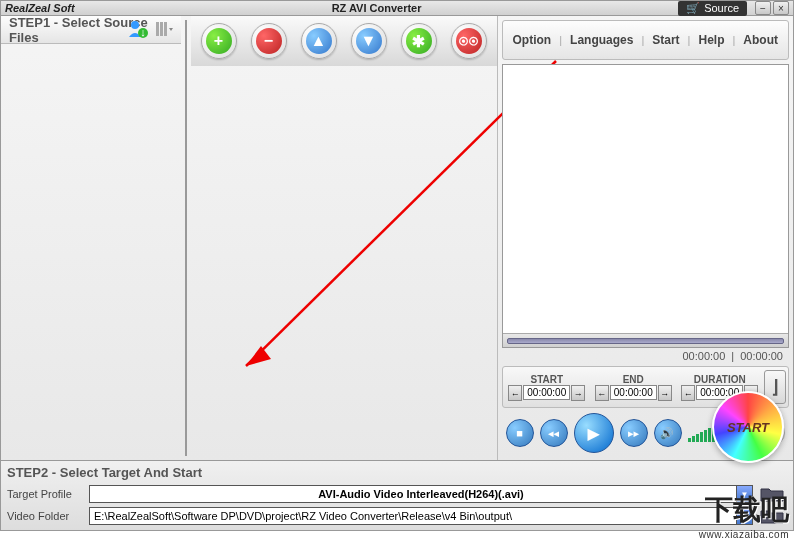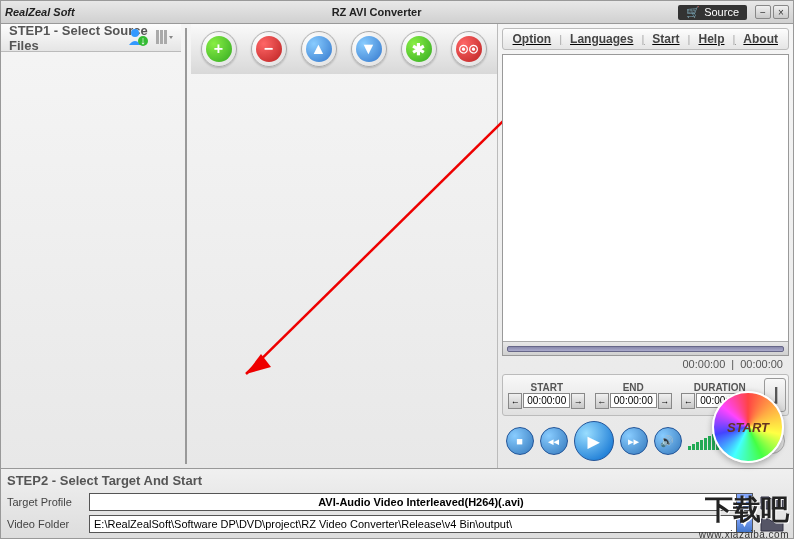--- a/index.html
+++ b/index.html
@@ -1,34 +1,34 @@
 <!DOCTYPE html>
 <html><head>
 <meta charset="utf-8">
 <style>
 *{box-sizing:border-box;margin:0;padding:0;font-family:Tahoma,Arial,sans-serif;font-size:11px;}
 body{background:#fff;width:794px;height:545px;position:relative;overflow:hidden;}
-.titlebar{height:24px;background:linear-gradient(#e8e8e8,#d0d0d0);display:flex;align-items:center;padding:0 4px;border:1px solid #999;}
+.titlebar{height:16px;background:linear-gradient(#e8e8e8,#d0d0d0);display:flex;align-items:center;padding:0 4px;border:1px solid #999;}
 .titlebar .brand{font-weight:bold;font-style:italic;color:#222;}
 .titlebar .title{flex:1;text-align:center;font-weight:bold;color:#222;}
 .buynow{background:#333;color:#fff;padding:1px 8px;display:flex;align-items:center;gap:4px;border-radius:2px;}
 .winbtns{display:flex;gap:2px;margin-left:8px;}
 .winbtn{width:16px;height:14px;background:linear-gradient(#f0f0f0,#c8c8c8);border:1px solid #888;border-radius:2px;display:flex;align-items:center;justify-content:center;font-size:10px;color:#333;}
 .appbody{display:flex;height:445px;border:1px solid #999;border-top:none;background:linear-gradient(#f5f5f5,#e8e8e8);}
 .leftpane{width:549px;display:flex;border-right:1px solid #bbb;}
 .step1hdr{height:28px;background:linear-gradient(#fdfdfd,#e5e5e5);border-bottom:1px solid #bbb;display:flex;align-items:center;padding:0 8px;position:relative;}
 .step1hdr .txt{font-weight:bold;color:#555;font-size:13px;}
 .hdricons{position:absolute;right:8px;display:flex;gap:6px;align-items:center;}
 .filelist{flex:1;background:#fff;border:1px solid #999;margin:4px;position:relative;}
 .arrow-svg{position:absolute;top:0;left:0;pointer-events:none;}
 .toolbar{height:50px;background:linear-gradient(#fafafa,#d8d8d8);display:flex;align-items:center;padding:0 10px;gap:14px;}
 .rndbtn{width:36px;height:36px;border-radius:50%;background:radial-gradient(circle at 30% 30%,#fff,#ddd);border:1px solid #aaa;display:flex;align-items:center;justify-content:center;cursor:pointer;box-shadow:0 1px 2px rgba(0,0,0,0.2);}
 .rndbtn .inner{width:26px;height:26px;border-radius:50%;display:flex;align-items:center;justify-content:center;color:#fff;font-weight:bold;font-size:16px;}
 .rightpane{flex:1;display:flex;flex-direction:column;padding:4px;}
-.menubar{height:22px;background:linear-gradient(#fdfdfd,#e5e5e5);border:1px solid #bbb;border-radius:3px;display:flex;align-items:center;padding:0 6px;gap:4px;text-decoration:underline;}
+.menubar{height:40px;background:linear-gradient(#fdfdfd,#e5e5e5);border:1px solid #bbb;border-radius:3px;display:flex;align-items:center;padding:0 6px;gap:4px;}
 .menubar span.item{color:#444;font-weight:bold;font-size:12px;cursor:pointer;padding:0 4px;}
 .menubar span.sep{color:#aaa;}
 .preview{flex:1;background:#fff;border:1px solid #999;margin-top:4px;position:relative;}
 .seekbar{height:14px;background:linear-gradient(#e8e8e8,#d0d0d0);border-top:1px solid #aaa;display:flex;align-items:center;padding:0 4px;}
 .seek-track{flex:1;height:6px;background:linear-gradient(#88a,#aac);border:1px solid #668;border-radius:2px;}
 .timerow{height:16px;display:flex;justify-content:flex-end;align-items:center;gap:6px;padding:0 6px;color:#555;}
 .trimrow{height:42px;background:linear-gradient(#f8f8f8,#e0e0e0);border:1px solid #bbb;border-radius:3px;margin-top:2px;display:flex;align-items:center;padding:2px;gap:2px;}
 .trimcol{flex:1;display:flex;flex-direction:column;align-items:center;}
 .trimcol .lbl{font-size:10px;font-weight:bold;color:#555;}
 .trimval{display:flex;align-items:center;gap:1px;}

